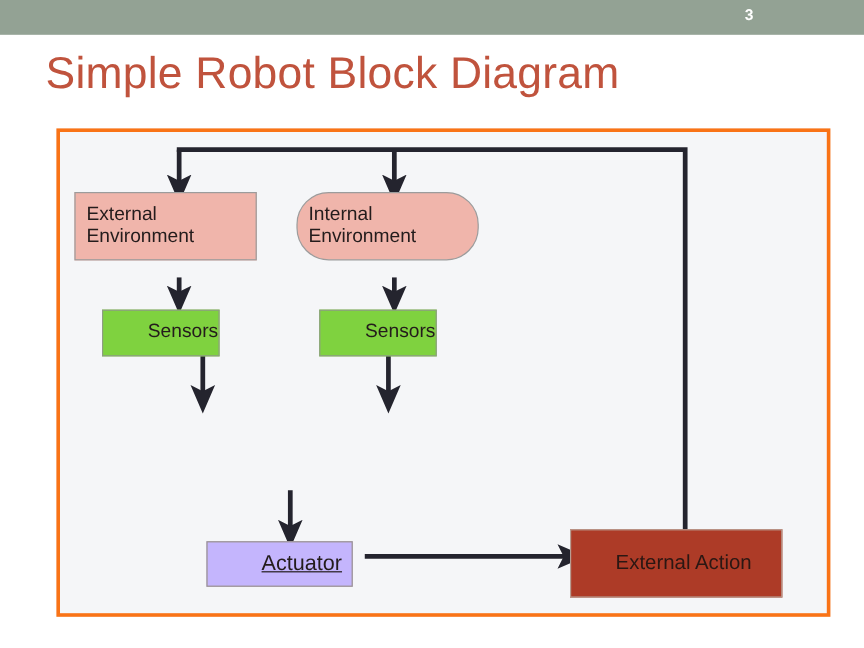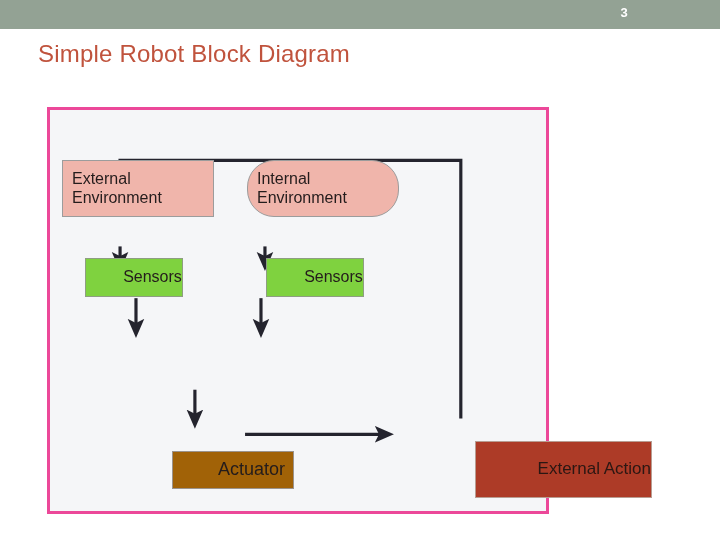--- a/index.html
+++ b/index.html
@@ -32,35 +32,35 @@
     font-size: 13px;
     font-weight: bold;
     letter-spacing: 0.2px;
   }
 
   
   #slide-title {
     position: absolute;
     left: 38px;
     top: 40px;
-    font-size: 24px;
+    font-size: 37px;
     color: #c0533d;
     letter-spacing: 0.2px;
     white-space: nowrap;
   }
 
   
   #diagram-frame {
     position: absolute;
     left: 47px;
     top: 107px;
-    width: 502px;
+    width: 645px;
     height: 407px;
     background: #f5f6f8;
-    border: 3px solid #ec4899;
+    border: 3px solid #f97316;
     box-sizing: border-box;
   }
   #diagram-canvas {
     position: absolute;
     left: 0;
     top: 0;
     width: 100%;
     height: 100%;
   }
 
@@ -96,31 +96,32 @@
   }
 
   .node.control {
     background: #4a5ad4;
     border: 1px solid #9aa0b4;
     font-size: 22px;
     justify-content: center;
   }
 
   .node.actuator {
-    background: #a16207;
+    background: #c4b5fd;
     border: 1px solid #9b938c;
     font-size: 18px;
     justify-content: center;
+    text-decoration: underline;
   }
 
   .node.action {
     background: #ad3b27;
     border: 1px solid #b89d92;
     font-size: 17px;
-    justify-content: flex-end;
+    justify-content: flex-start;
     color: #2b1713;
   }
 </style>
 </head>
 <body>
 
 <div id="header-bar">
   <div id="page-number">3</div>
 </div>
 

